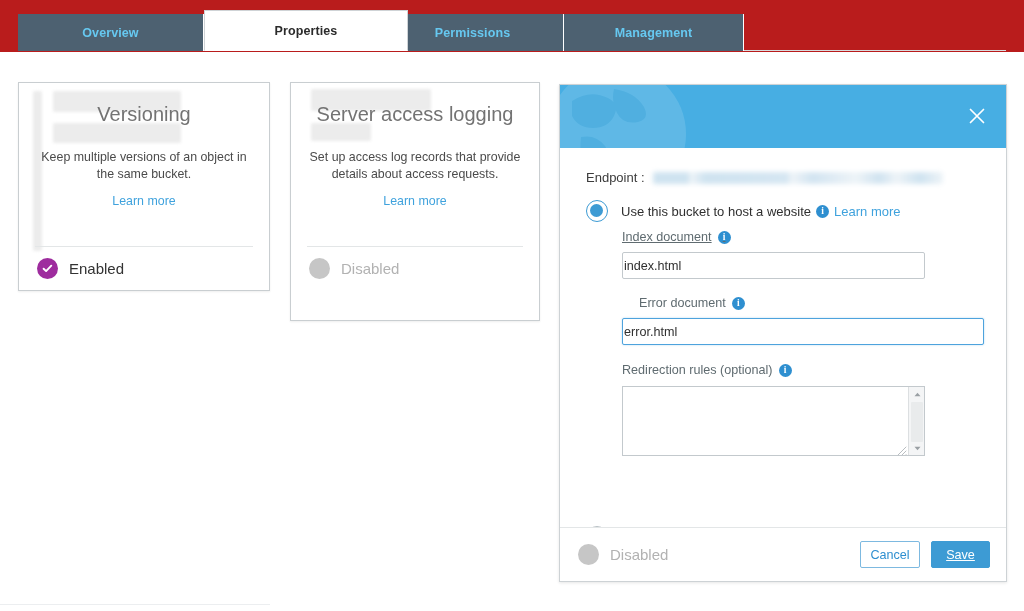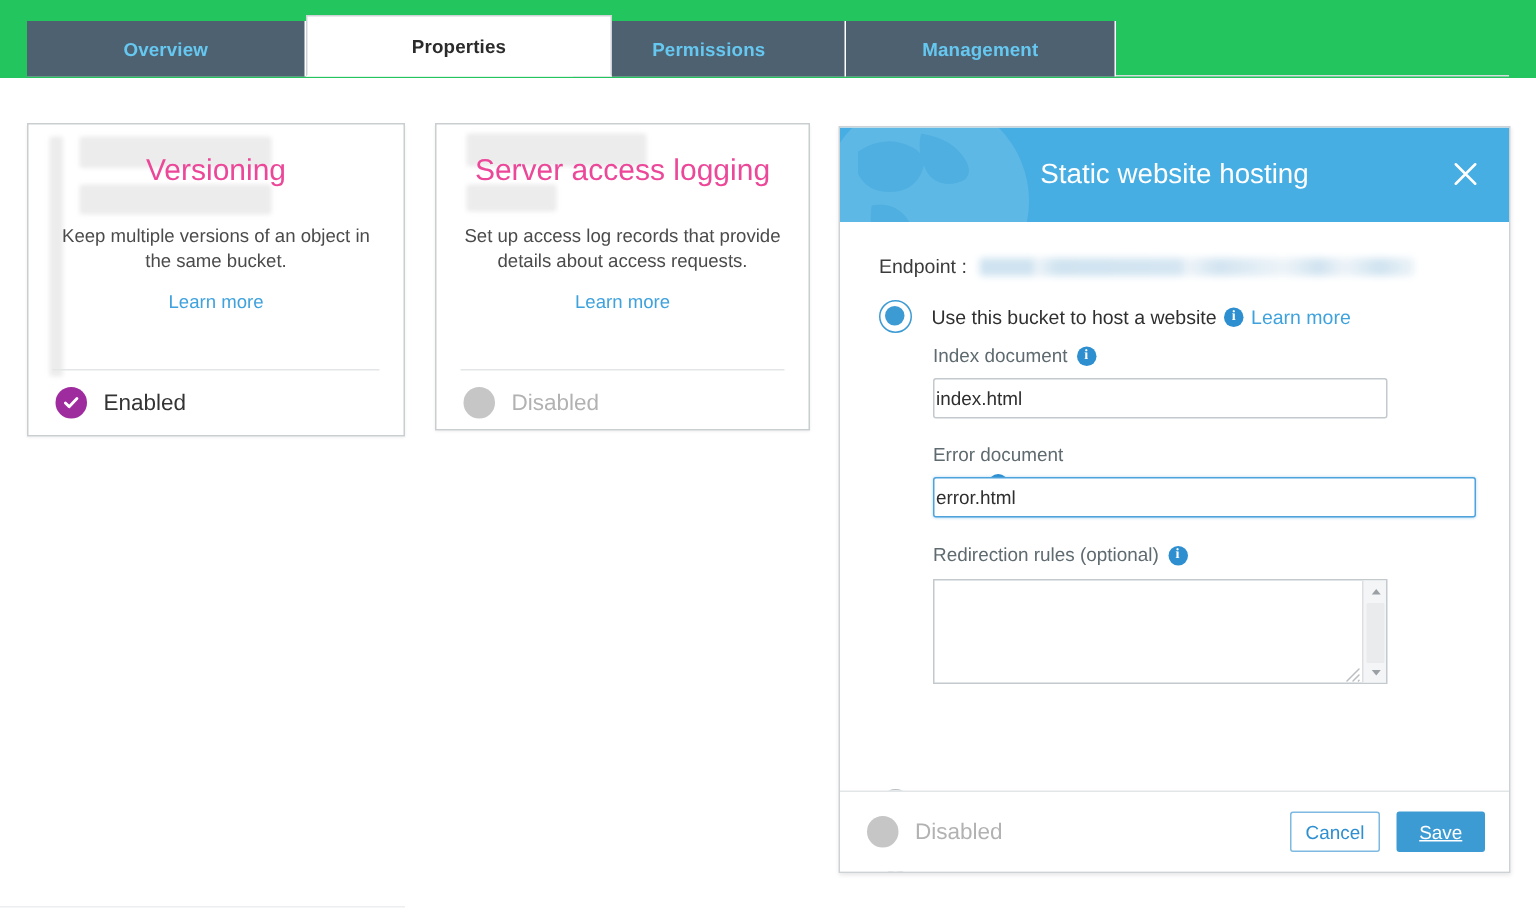--- a/index.html
+++ b/index.html
@@ -15,21 +15,21 @@
     position: relative;
     width: 1024px; height: 611px;
     background: #ffffff;
   }
 
   
   .tabbar {
     position: absolute;
     left: 0; top: 0;
     width: 1024px; height: 52px;
-    background: #22c55e;
+    background: #b91c1c;
   }
   .tabbar-underline {
     position: absolute;
     left: 18px; top: 50px;
     width: 988px; height: 1px;
     background: #d8dbdd;
   }
   .tab {
     position: absolute;
     top: 14px;
@@ -61,38 +61,38 @@
 
   
   .card {
     position: absolute;
     background: #ffffff;
     border: 1px solid #c9ced1;
     box-shadow: 0 1px 2px rgba(0,0,0,.07);
     overflow: hidden;
   }
   #card-versioning { left: 18px;  top: 82px; width: 252px; height: 209px; }
-  #card-logging    { left: 290px; top: 82px; width: 250px; height: 205px; }
+  #card-logging    { left: 290px; top: 82px; width: 250px; height: 239px; }
 
   
   .smudge {
     position: absolute;
     background: #ececec;
     border-radius: 2px;
     pointer-events: none;
     filter: blur(1.5px);
   }
 
   .card-title {
     position: absolute;
     left: 0; right: 0;
     top: 20px;
     text-align: center;
     font-size: 20px;
-    color: #ec4899;
+    color: #737373;
     font-weight: normal;
     z-index: 2;
   }
   .card-desc {
     position: absolute;
     left: 16px; right: 16px;
     top: 66px;
     text-align: center;
     font-size: 12.4px;
     line-height: 17px;
@@ -435,21 +435,20 @@
 
   <div id="panel">
 
     <div class="panel-header">
       <svg class="globe" viewBox="0 0 100 100">
         <circle cx="50" cy="50" r="46" fill="#ffffff"></circle>
         <path d="M20 28 q12 -8 24 -2 q8 4 4 12 q-4 8 -14 8 q-10 0 -14 -8 z
                  M48 20 q14 2 20 12 q4 8 -4 10 q-10 2 -14 -6 q-4 -8 -2 -16 z
                  M26 52 q10 -2 16 6 q6 10 2 20 q-4 8 -12 2 q-8 -8 -6 -28 z" fill="#2e7fa8" opacity=".55"></path>
       </svg>
-      <div class="panel-title">Static website hosting</div>
       <div class="panel-close">
         <svg width="20" height="20" viewBox="0 0 20 20" aria-hidden="true">
           <path d="M3.5 3.5 L16.5 16.5 M16.5 3.5 L3.5 16.5" stroke="#ffffff" stroke-width="1.7" stroke-linecap="round"></path>
         </svg>
       </div>
     </div>
 
     <div class="panel-body">
 
       <div class="endpoint-row">
@@ -459,27 +458,27 @@
 
       <div class="radio-row" style="left:26px; top:52px;">
         <span class="radio checked"></span>
         <span class="radio-label">
           <span>Use this bucket to host a website</span>
           <span class="info">i</span>
           <span class="link">Learn more</span>
         </span>
       </div>
 
-      <div class="field-label" style="left:62px; top:82px;">
+      <div class="field-label" style="left:62px; top:82px;text-decoration:underline;">
         <span>Index document</span>
         <span class="info">i</span>
       </div>
       <input class="text-input" style="left: 62px; top: 104px; width: 303px;" value="index.html">
 
-      <div class="field-label" style="left:62px; top:148px;flex-direction:column;">
+      <div class="field-label" style="left:79px; top:148px;">
         <span>Error document</span>
         <span class="info">i</span>
       </div>
       <input class="text-input focused" style="left: 62px; top: 170px; width: 362px;" value="error.html">
 
       <div class="field-label" style="left:62px; top:215px;">
         <span>Redirection rules (optional)</span>
         <span class="info">i</span>
       </div>
       <div class="textarea-wrap" style="top:238px;">

